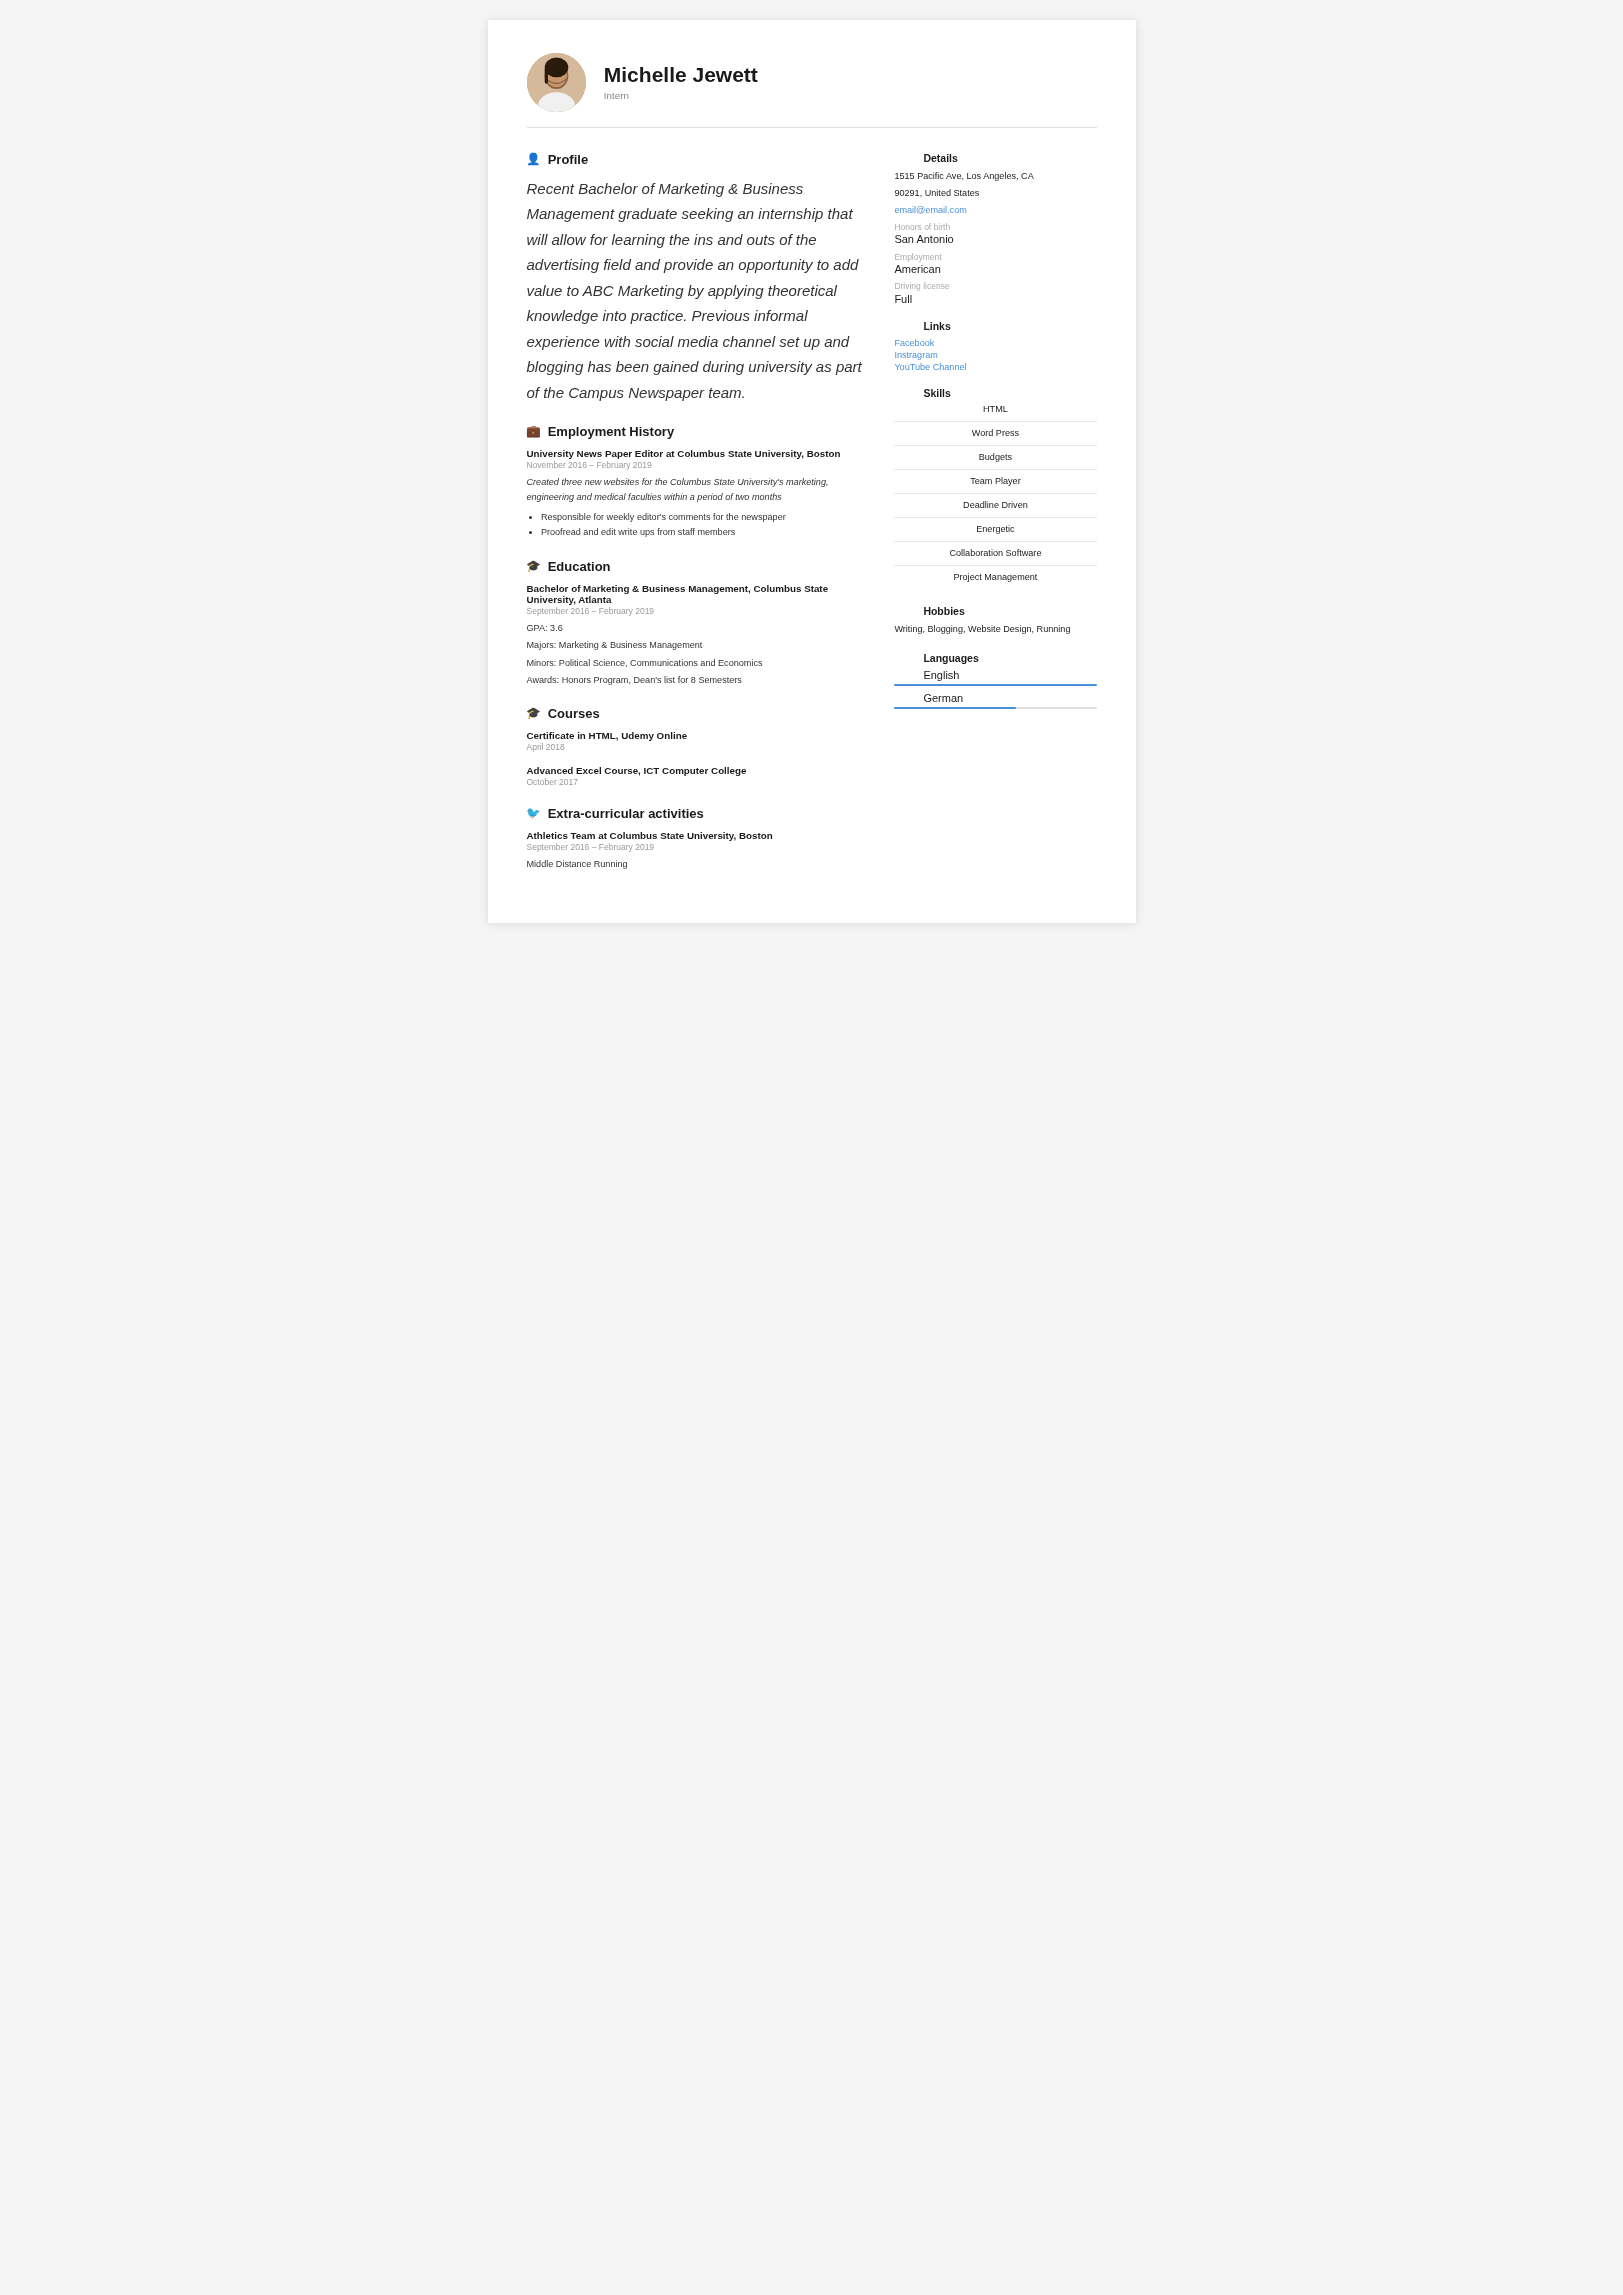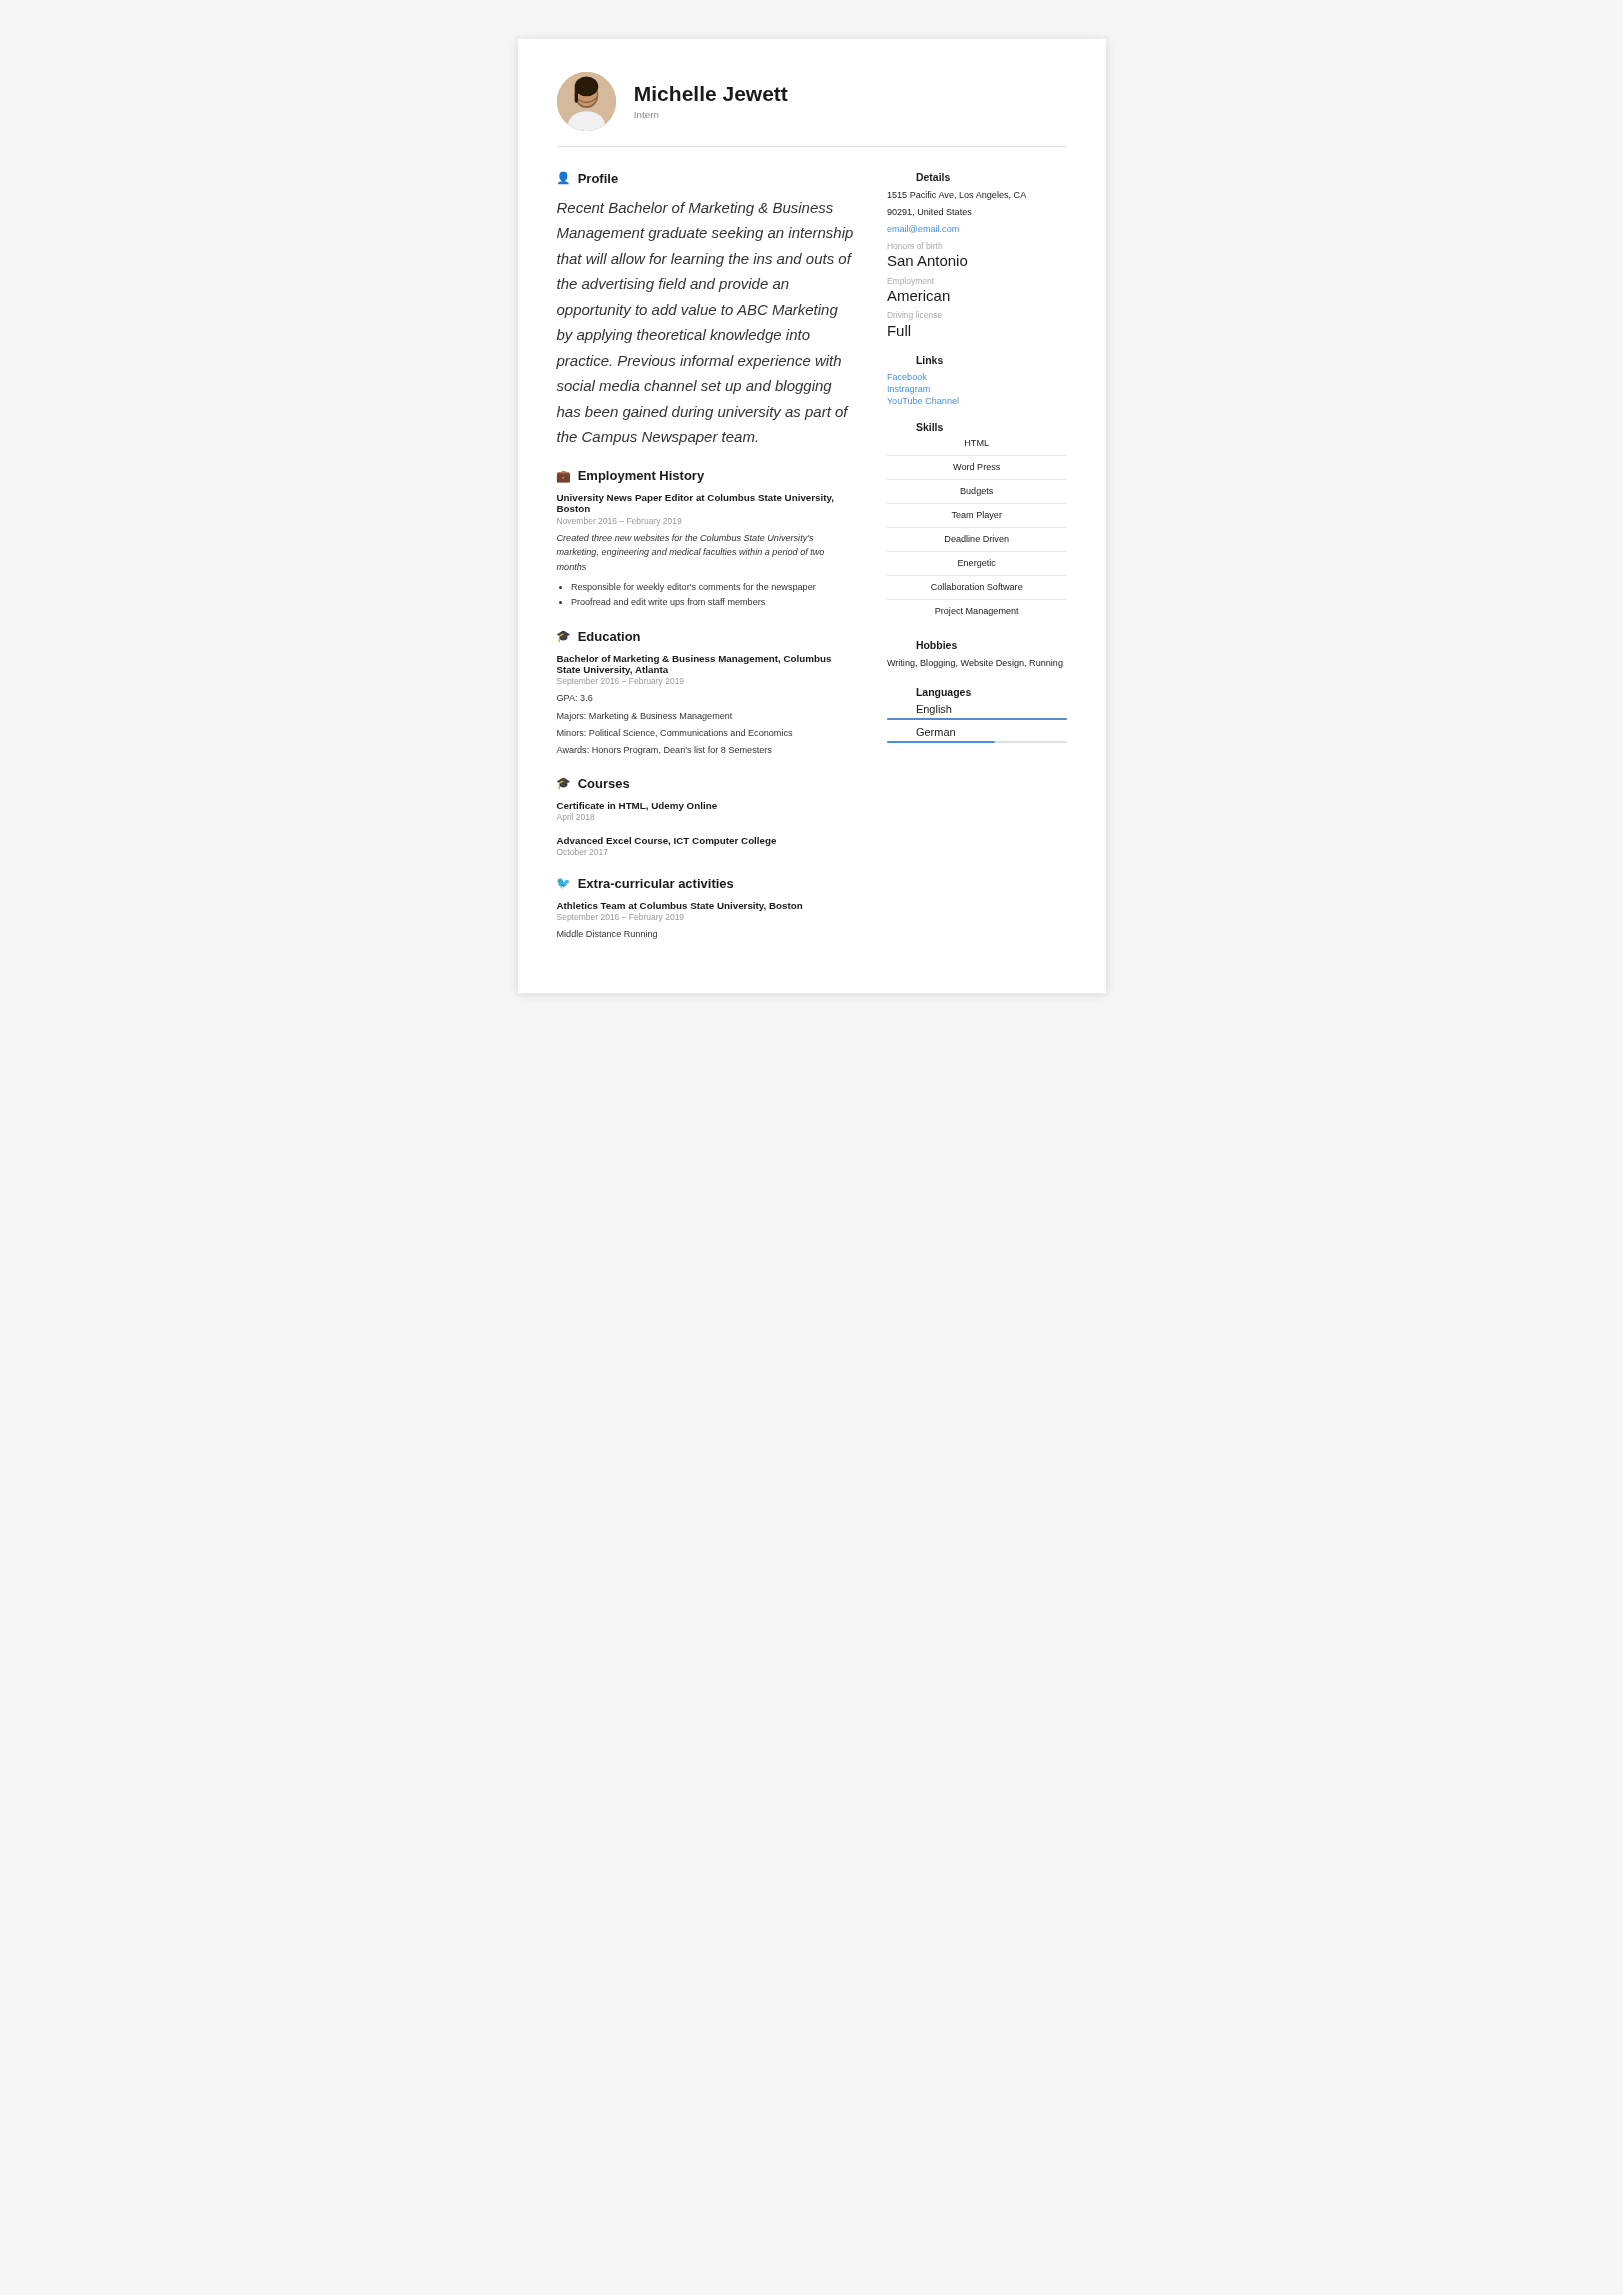--- a/index.html
+++ b/index.html
@@ -6,24 +6,23 @@
     body {
       font-family: Arial, sans-serif;
       background: #f5f5f5;
       display: flex;
       justify-content: center;
       align-items: flex-start;
       padding: 19.6px;
     }
     .resume {
       background: #fff;
-      width: 588px;
+      width: 648px;
       padding: 33px 39px;
       box-shadow: 0 1.3px 9.8px rgba(0,0,0,0.12);
-      margin-top: 19px;
     }
     
     .header {
       display: flex;
       align-items: center;
       margin-bottom: 23.5px;
       border-bottom: 0.7px solid #e0e0e0;
       padding-bottom: 15.7px;
     }
     .avatar {
@@ -136,21 +135,21 @@
       margin-bottom: 5.2px;
       padding-left: 29px;
     }
     .side-detail-label {
       font-size: 8.5px;
       color: #aaa;
       margin-bottom: 1.3px;
       margin-top: 6.5px;
     }
     .side-detail-value {
-      font-size: 15px;
+      font-size: 11px;
       color: #1a1a1a;
     }
     .side-link {
       display: block;
       font-size: 9.1px;
       color: #4a90d9;
       text-decoration: none;
       margin-bottom: 2px;
     }
     .skill-item {

